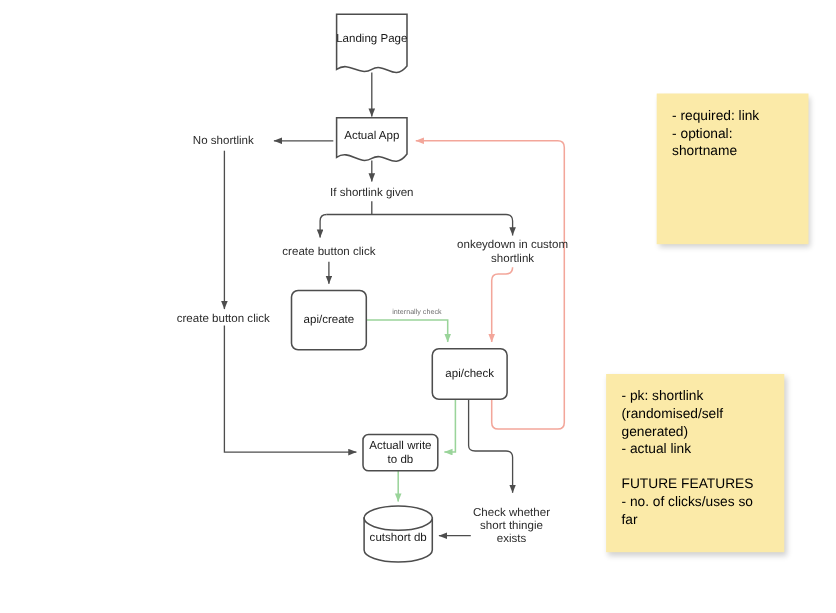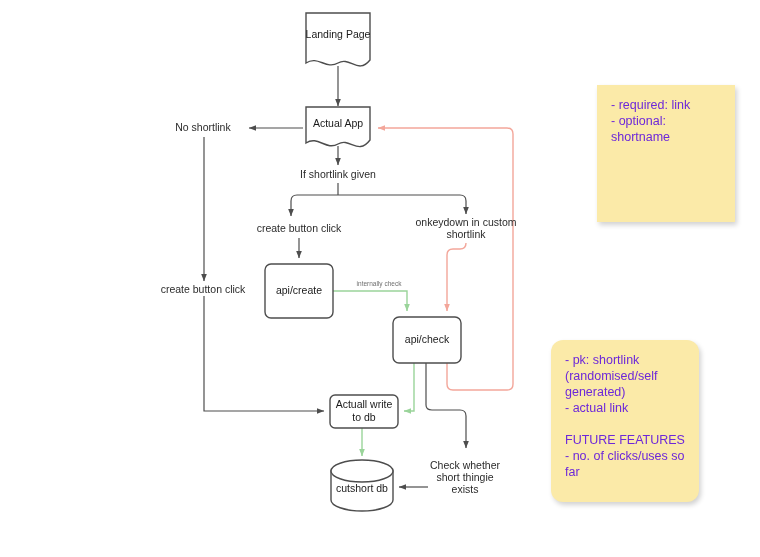--- a/index.html
+++ b/index.html
@@ -63,25 +63,25 @@
   }
   .note {
     position: absolute;
     background: #fbeaa8;
     box-shadow: 2px 3px 5px rgba(0,0,0,0.18);
     padding: 12px 14px;
     box-sizing: border-box;
     font-family: "Liberation Sans", sans-serif;
     font-size: 12.5px;
     line-height: 1.28;
-    color: #6d28d9;
+    color: #000000;
     white-space: pre-wrap;
   }
   #note-1 { left: 597px; top: 85px; width: 138px; height: 137px; }
-  #note-2 { left: 551px; top: 340px; width: 148px; height: 162px; border-radius: 12px; }
+  #note-2 { left: 551px; top: 340px; width: 162px; height: 162px; }
 </style>
 </head>
 <body>
 
 <svg id="canvas" viewBox="0 0 760 557" xmlns="http://www.w3.org/2000/svg">
   <defs>
     <marker id="arrow-gray" markerWidth="9" markerHeight="9" refX="7.4" refY="3" orient="auto" markerUnits="userSpaceOnUse">
       <path d="M0,0 L7.6,3 L0,6 z" fill="#4d4d4d"></path>
     </marker>
     <marker id="arrow-green" markerWidth="9" markerHeight="9" refX="7.4" refY="3" orient="auto" markerUnits="userSpaceOnUse">

